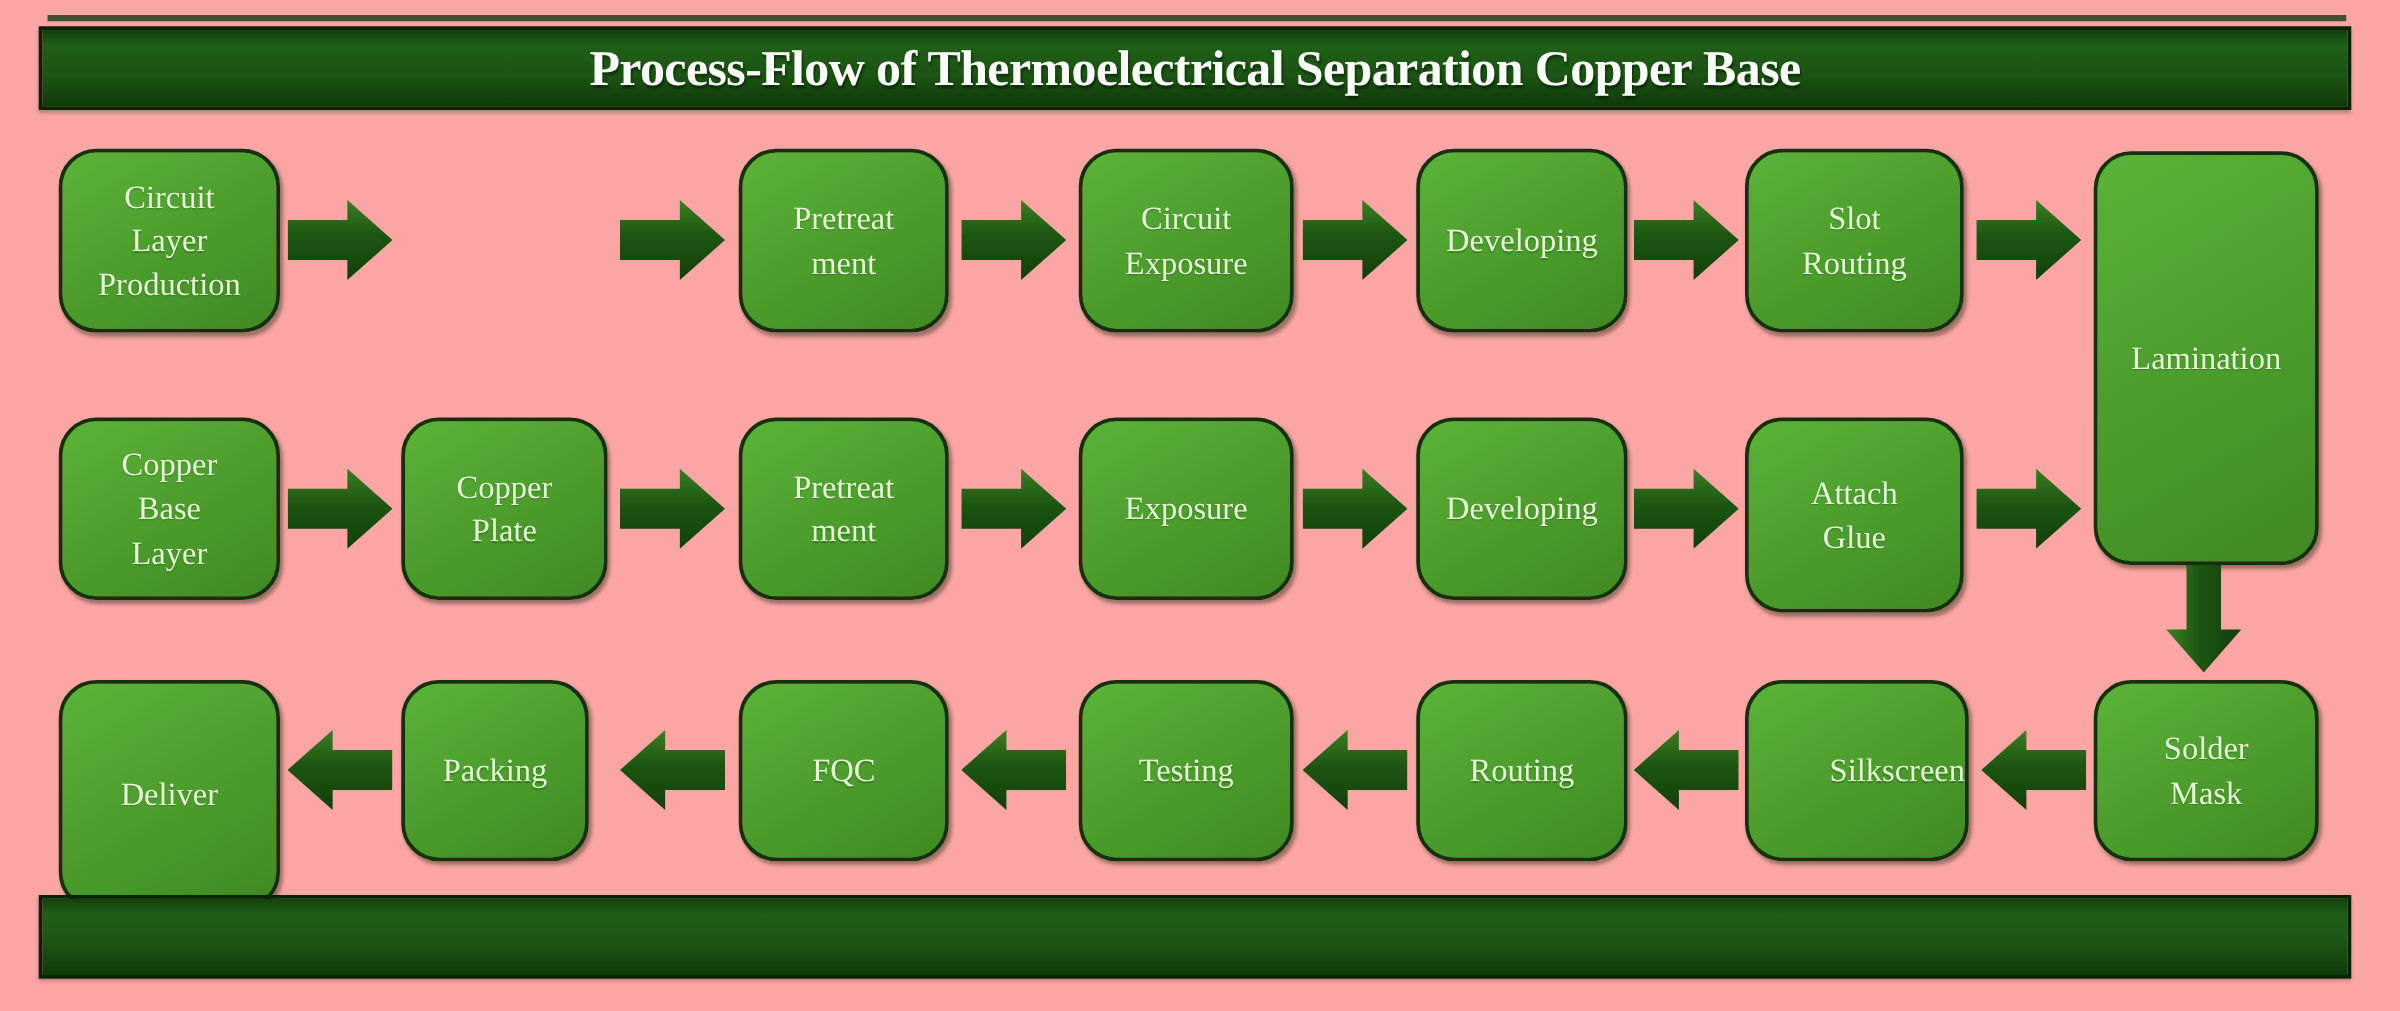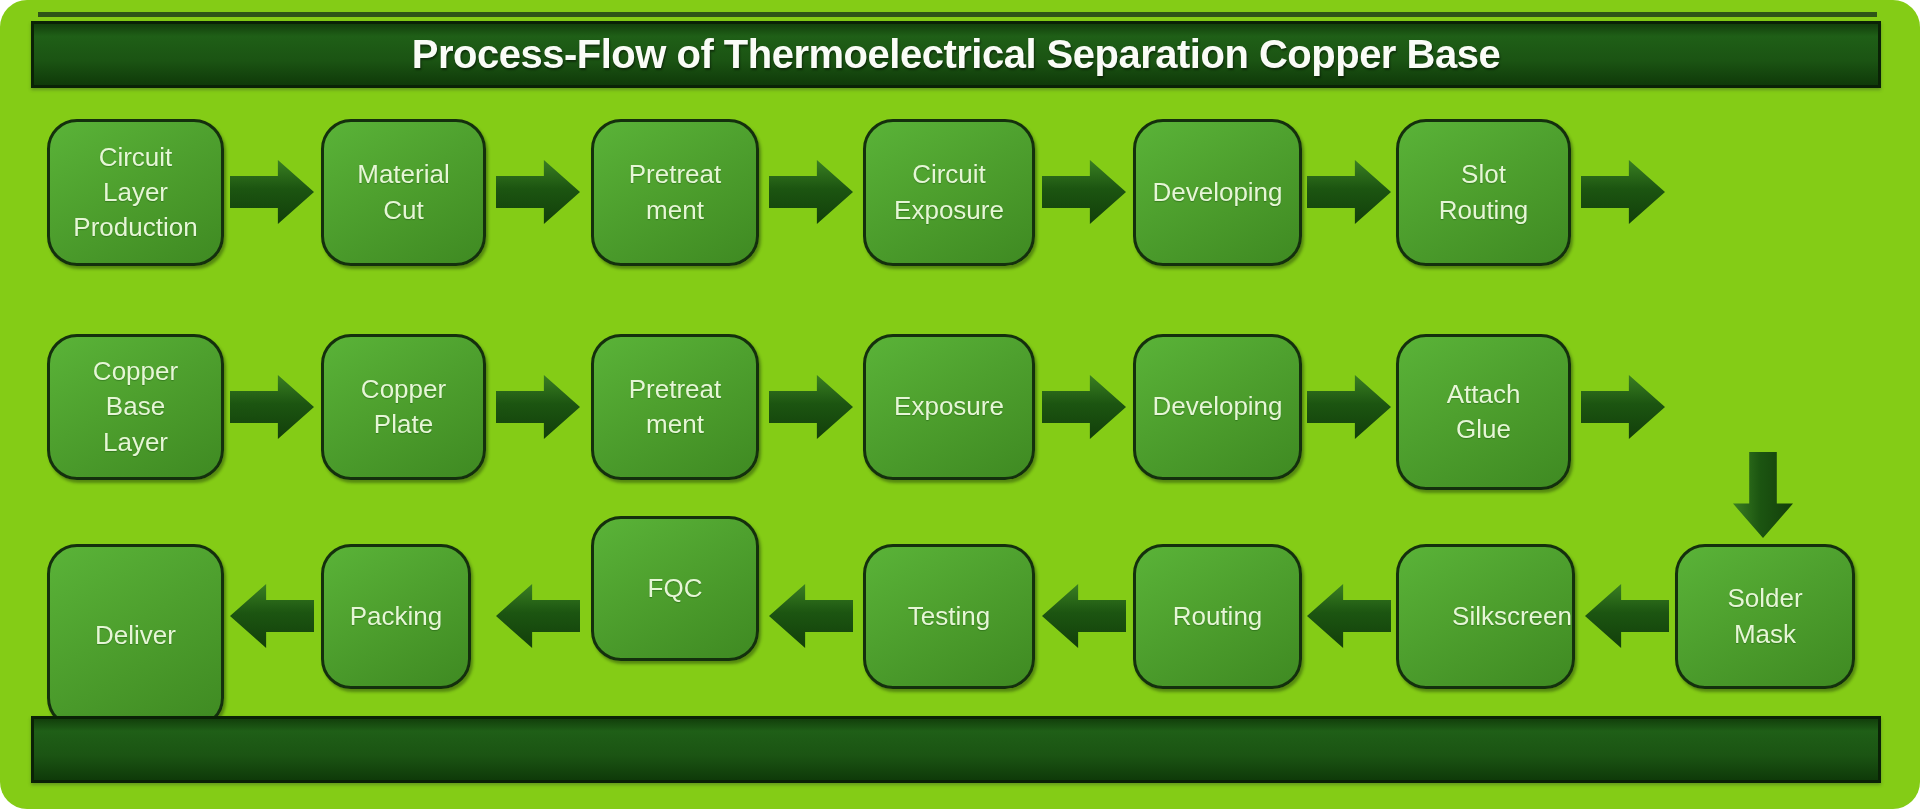--- a/index.html
+++ b/index.html
@@ -1,20 +1,19 @@
 <!DOCTYPE html>
 <html><head>
 <meta charset="utf-8">
 <style>
   html,body{margin:0;padding:0;background:#ffffff;}
   .stage{
     position:relative;width:1920px;height:809px;overflow:hidden;
-    background:#84cc16;
-    font-family:Liberation Sans, sans-serif;
-    border-radius:27px;
+    background:#fca5a5;
+    font-family:Liberation Serif, serif;
   }
   
   .bar{
     position:absolute;left:31px;width:1844px;height:61px;
     background:linear-gradient(180deg,#123f0b 0%,#1f5f17 20%,#1b5413 60%,#0f3a09 100%);
     border:3px solid #0a2206;
     box-sizing:content-box;
     box-shadow:0 2px 3px rgba(40,60,40,.35);
   }
   .bar.top{top:21px;display:flex;align-items:center;justify-content:center;}
@@ -68,24 +67,20 @@
     <div class="title">Process-Flow of Thermoelectrical Separation Copper Base</div>
   </div>
 
   <div class="box" style="left:47px;top:119px;width:177px;height:147px;">
     <span class="box-label">Circuit
 Layer
 Production</span>
   </div>
   <div class="arrow right" style="left:230px;top:160px;"></div>
 
-  <div class="box" style="left:321px;top:119px;width:165px;height:147px;">
-    <span class="box-label">Material
-Cut</span>
-  </div>
   <div class="arrow right" style="left:496px;top:160px;"></div>
 
   <div class="box" style="left:591px;top:119px;width:168px;height:147px;">
     <span class="box-label">Pretreat
 ment</span>
   </div>
   <div class="arrow right" style="left:769px;top:160px;"></div>
 
   <div class="box" style="left:863px;top:119px;width:172px;height:147px;">
     <span class="box-label">Circuit
@@ -132,33 +127,36 @@
     <span class="box-label">Developing</span>
   </div>
   <div class="arrow right" style="left:1307px;top:375px;"></div>
 
   <div class="box" style="left:1396px;top:334px;width:175px;height:156px;">
     <span class="box-label">Attach
 Glue</span>
   </div>
   <div class="arrow right" style="left:1581px;top:375px;"></div>
 
+  <div class="box" style="left:1675px;top:121px;width:180px;height:331px;">
+    <span class="box-label">Lamination</span>
+  </div>
   <div class="arrow down" style="left:1733px;top:452px;"></div>
 
   <div class="box" style="left:47px;top:544px;width:177px;height:184px;">
     <span class="box-label">Deliver</span>
   </div>
   <div class="arrow left" style="left:230px;top:584px;"></div>
 
   <div class="box" style="left:321px;top:544px;width:150px;height:145px;">
     <span class="box-label">Packing</span>
   </div>
   <div class="arrow left" style="left:496px;top:584px;"></div>
 
-  <div class="box" style="left:591px;top:516px;width:168px;height:145px;">
+  <div class="box" style="left:591px;top:544px;width:168px;height:145px;">
     <span class="box-label">FQC</span>
   </div>
   <div class="arrow left" style="left:769px;top:584px;"></div>
 
   <div class="box" style="left:863px;top:544px;width:172px;height:145px;">
     <span class="box-label">Testing</span>
   </div>
   <div class="arrow left" style="left:1042px;top:584px;"></div>
 
   <div class="box" style="left:1133px;top:544px;width:169px;height:145px;">

